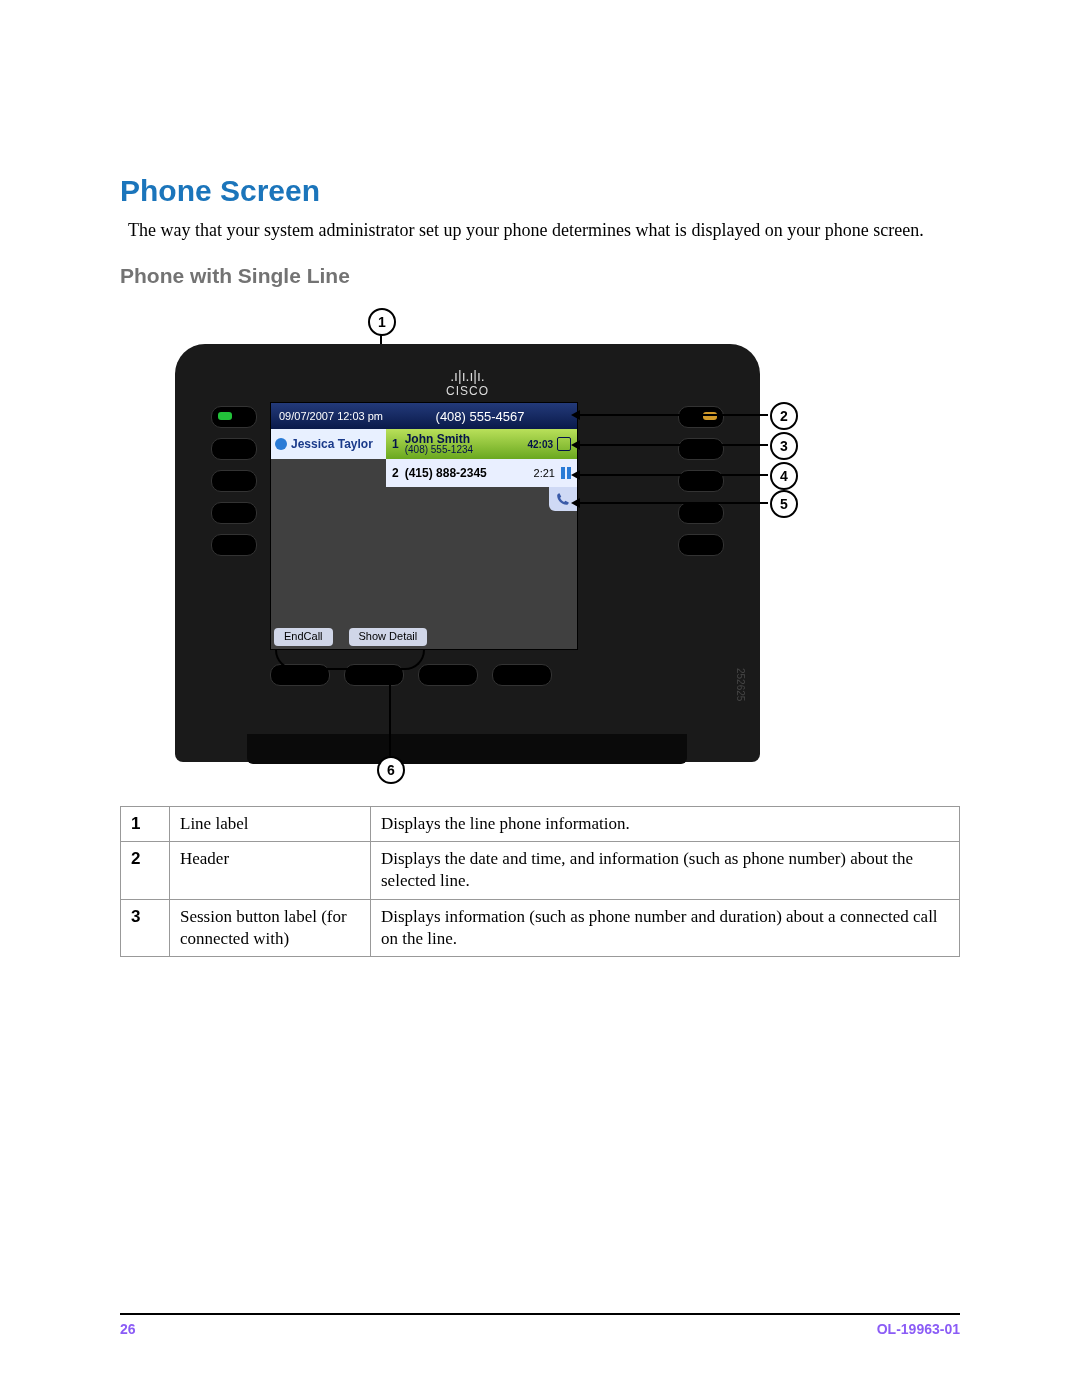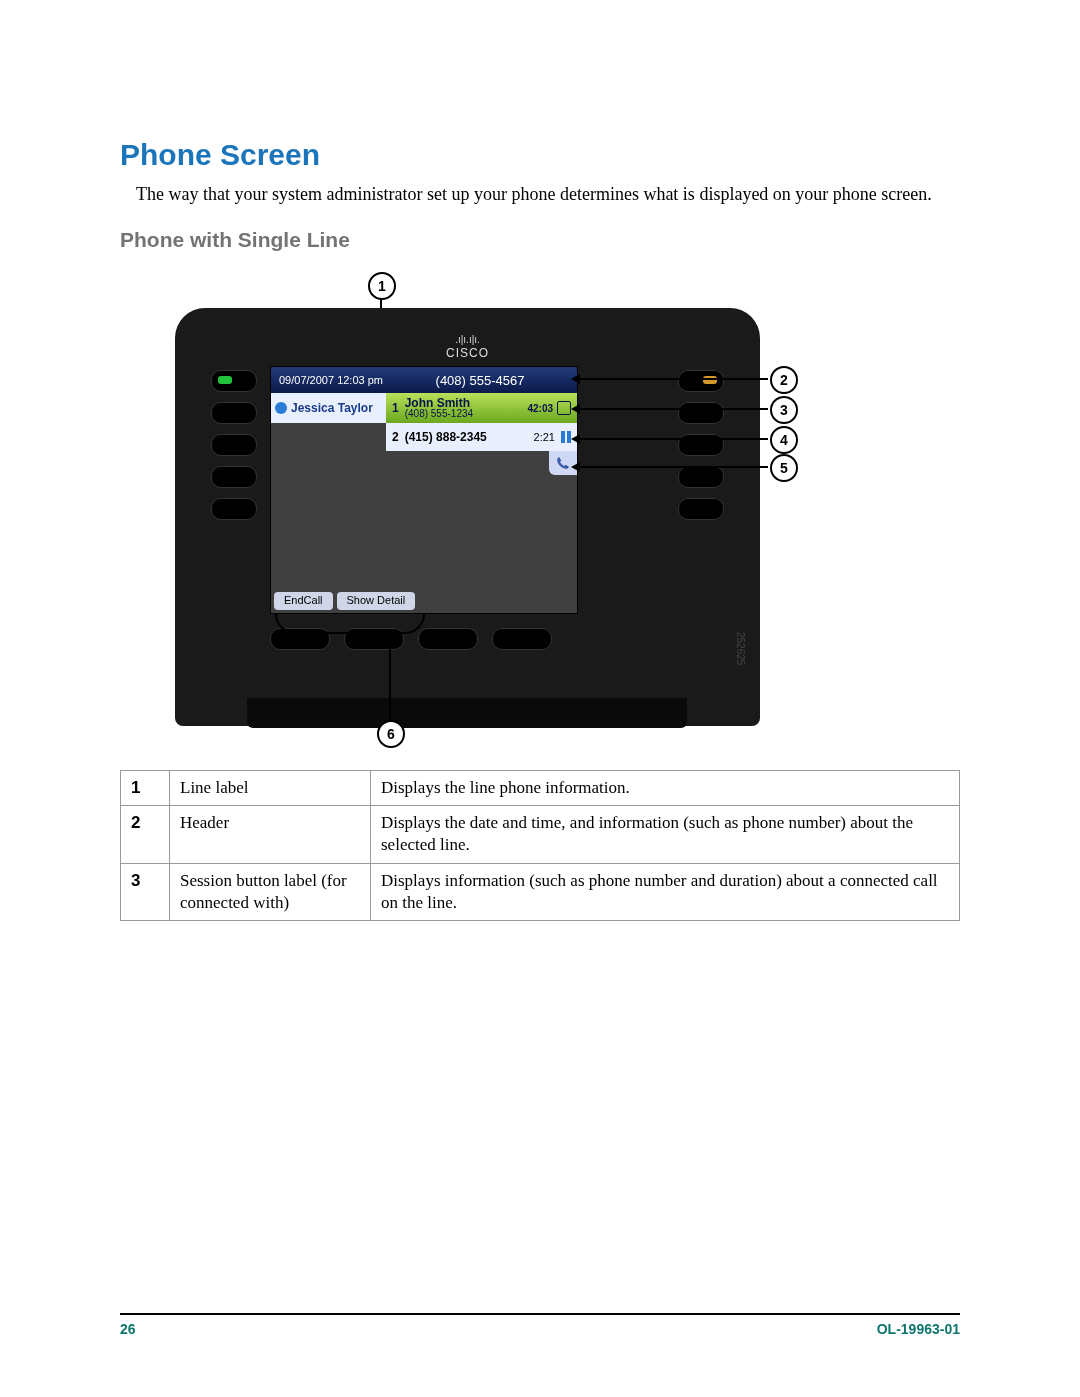--- a/index.html
+++ b/index.html
@@ -1,44 +1,44 @@
 <!DOCTYPE html>
 <html><head>
 <meta charset="utf-8">
 <style>
   html,body{margin:0;padding:0;background:#fff;font-family:Georgia,'Times New Roman',serif;color:#000}
   .page{width:1080px;height:1397px;position:relative;box-sizing:border-box;padding:70px 120px 0 120px}
-  h1{font-family:Arial,Helvetica,sans-serif;font-weight:bold;color:#1b75bb;font-size:30px;margin:68px 0 10px 0}
-  .intro{font-size:18px;line-height:1.35;margin:0 0 22px 16px}
+  h1{font-family:Arial,Helvetica,sans-serif;font-weight:bold;color:#1b75bb;font-size:30px;margin:104px 0 10px 0}
+  .intro{font-size:18px;line-height:1.35;margin:0 0 22px 8px}
   h2{font-family:Arial,Helvetica,sans-serif;font-weight:bold;color:#737373;font-size:21px;margin:0 0 26px 0}
   
   .diagram{position:relative;width:720px;height:480px;margin-left:55px}
   .bezel{position:absolute;left:0;top:30px;width:585px;height:418px;background:#1a1a1a;border-radius:30px 30px 8px 8px}
   .screen{position:absolute;left:95px;top:58px;width:306px;height:246px;background:#404040;border:1px solid #000}
   .cisco-logo{position:absolute;left:0;top:24px;width:100%;text-align:center;color:#dcdcdc;font-family:Arial,sans-serif;font-size:12px;letter-spacing:1px}
-  .cisco-logo .bars{letter-spacing:0;font-size:10px}
+  .cisco-logo .bars{letter-spacing:0;font-size:14px}
   .sc-header{position:absolute;left:0;top:0;width:100%;height:26px;background:linear-gradient(#233a7a,#0a1a4a);color:#fff;font-family:Arial,sans-serif;font-size:11px;display:flex;align-items:center}
   .sc-header .dt{padding-left:8px}
   .sc-header .pn{margin-left:auto;margin-right:auto;font-size:13px}
   .line-label{position:absolute;left:0;top:26px;width:115px;height:30px;background:#e8f0ff;display:flex;align-items:center;font-family:Arial,sans-serif;font-size:12px;font-weight:bold;color:#1a3a8a;padding-left:4px;box-sizing:border-box;gap:4px}
   .line-label .ico{width:12px;height:12px;border-radius:50%;background:#2a7bd6}
   .session1{position:absolute;left:115px;top:26px;right:0;height:30px;background:linear-gradient(#b9e05a,#6aa81f);font-family:Arial,sans-serif;color:#04124a;display:flex;align-items:center;padding:0 6px;box-sizing:border-box}
   .session1 .num{font-weight:bold;font-size:12px;margin-right:6px}
   .session1 .name{font-weight:bold;font-size:12px;line-height:1}
   .session1 .sub{font-size:10px;line-height:1}
   .session1 .dur{margin-left:auto;font-size:10px;font-weight:bold;margin-right:4px}
   .session1 .ic{width:12px;height:12px;border:1px solid #04124a;border-radius:2px}
   .session2{position:absolute;left:115px;top:56px;right:0;height:28px;background:#e9efff;font-family:Arial,sans-serif;font-weight:bold;font-size:12px;display:flex;align-items:center;padding:0 6px;box-sizing:border-box;color:#000}
   .session2 .n{margin-right:6px}
   .session2 .dur{margin-left:auto;font-size:11px;margin-right:6px;font-weight:normal}
   .session2 .bars2{display:flex;gap:2px}
   .session2 .bars2 span{width:4px;height:12px;background:#2a7bd6}
   .newcall{position:absolute;right:0;top:84px;width:28px;height:24px;background:#cfd9f5;display:flex;align-items:center;justify-content:center;border-bottom-left-radius:6px}
   .newcall svg{width:14px;height:14px}
-  .softkeys{position:absolute;left:0;bottom:0;width:100%;height:24px;display:flex;gap:4px;padding:3px;box-sizing:border-box}
+  .softkeys{position:absolute;left:0;bottom:0;width:100%;height:24px;display:flex;gap:16px;padding:3px;box-sizing:border-box}
   .softkeys span{background:#d0d6e8;border-radius:4px;font-family:Arial,sans-serif;font-size:11px;padding:2px 10px;color:#000}
   
   .side-col{position:absolute;top:62px;width:46px;display:flex;flex-direction:column;gap:10px}
   .side-col.left{left:36px}
   .side-col.right{right:36px}
   .side-btn{height:20px;background:#000;border-radius:10px;border:1px solid #333;position:relative}
   .side-btn.green::after{content:"";position:absolute;left:6px;top:5px;width:14px;height:8px;background:#22c23a;border-radius:3px}
   .side-btn.amber::after{content:"";position:absolute;right:6px;top:5px;width:14px;height:8px;background:#d19a2a;border-radius:3px}
   .foot-btns{position:absolute;left:95px;top:320px;display:flex;gap:14px}
   .foot-btn{width:58px;height:20px;background:#000;border-radius:10px;border:1px solid #333}
@@ -47,21 +47,21 @@
   
   .callout{position:absolute;width:24px;height:24px;border:2px solid #000;border-radius:50%;background:#fff;font-family:Arial,sans-serif;font-weight:bold;font-size:14px;display:flex;align-items:center;justify-content:center}
   .lead{position:absolute;background:#000}
   .arrowL{position:absolute;width:0;height:0;border-top:5px solid transparent;border-bottom:5px solid transparent;border-right:9px solid #000}
   .brace{position:absolute;border:2px solid #000;border-top:none;border-radius:0 0 30px 30px}
   
   table.legend{width:100%;border-collapse:collapse;margin-top:12px;font-size:17px}
   table.legend td{border:1px solid #999;padding:6px 10px;vertical-align:top;line-height:1.3}
   table.legend td.n{font-family:Arial,sans-serif;font-weight:bold;width:28px;text-align:left}
   table.legend td.lab{width:180px}
-  .footer{position:absolute;left:120px;right:120px;bottom:60px;border-top:2px solid #000;padding-top:6px;display:flex;justify-content:space-between;font-family:Arial,sans-serif;font-weight:bold;font-size:14px;color:#0f766e}
+  .footer{position:absolute;left:120px;right:120px;bottom:60px;border-top:2px solid #000;padding-top:6px;display:flex;justify-content:space-between;font-family:Arial,sans-serif;font-weight:bold;font-size:14px;color:#8b5cf6}
 </style>
 </head>
 <body>
 
 <div class="page">
   <h1>Phone Screen</h1>
   <p class="intro">The way that your system administrator set up your phone determines what is displayed on your phone screen.</p>
   <h2>Phone with Single Line</h2>
 
   <div class="diagram">

